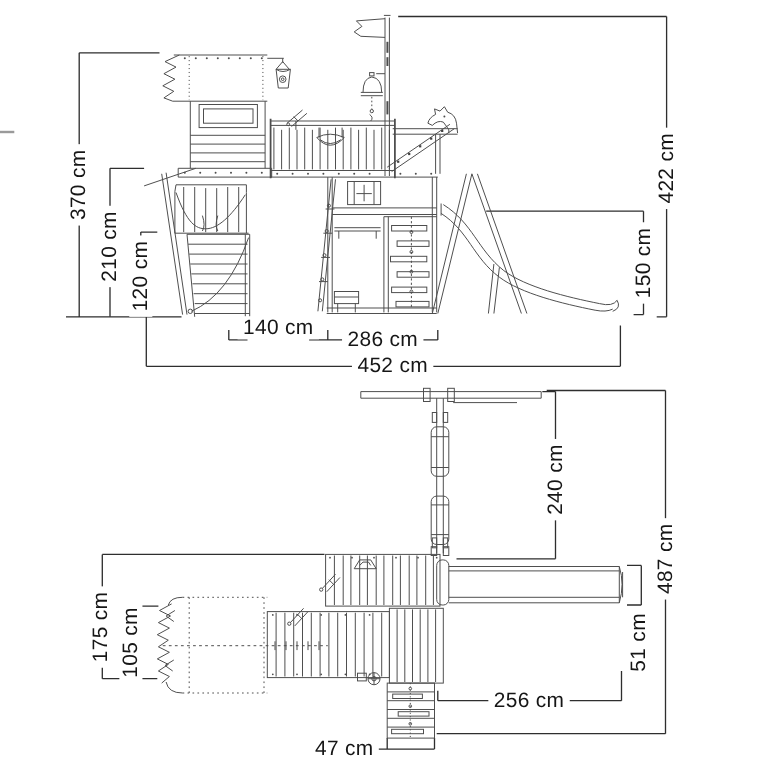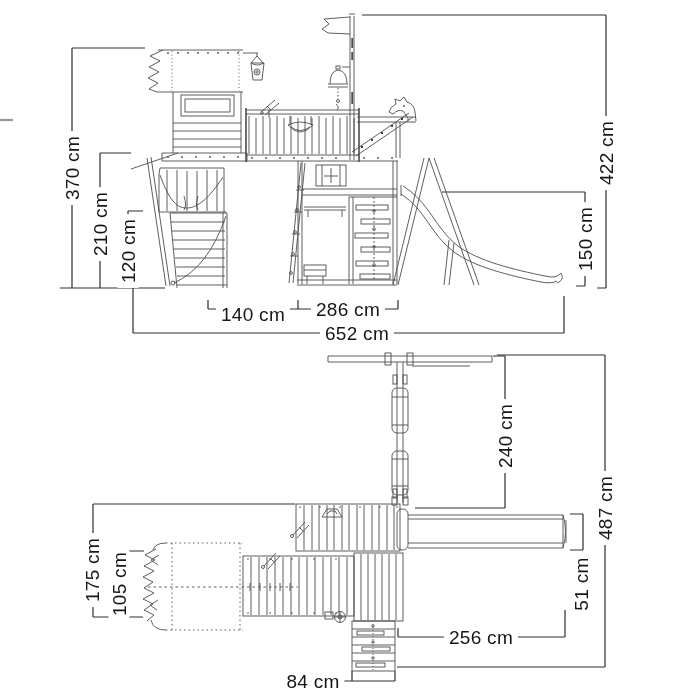--- a/index.html
+++ b/index.html
@@ -322,25 +322,25 @@
       <circle cx="263" cy="567" r="1.5"></circle>
     </g>
   </g>
 </svg>
 
 <div class="dim-label v" style="left:72px;top:168px">370 cm</div>
 <div class="dim-label v" style="left:100px;top:224px">210 cm</div>
 <div class="dim-label v" style="left:128px;top:251px">120 cm</div>
 <div class="dim-label v" style="left:606px;top:153px">422 cm</div>
 <div class="dim-label v" style="left:585px;top:239px">150 cm</div>
-<div class="dim-label" style="left:253px;top:314px">140 cm</div>
+<div class="dim-label" style="left:253px;top:298px">140 cm</div>
 <div class="dim-label" style="left:348px;top:309px">286 cm</div>
-<div class="dim-label" style="left:357px;top:333px">652 cm</div>
+<div class="dim-label" style="left:357px;top:333px">452 cm</div>
 
 <div class="dim-label v" style="left:92px;top:570px">175 cm</div>
 <div class="dim-label v" style="left:119px;top:584px">105 cm</div>
 <div class="dim-label v" style="left:505px;top:436px">240 cm</div>
 <div class="dim-label v" style="left:605px;top:508px">487 cm</div>
 <div class="dim-label v" style="left:581px;top:584px">51 cm</div>
 <div class="dim-label" style="left:481px;top:637px">256 cm</div>
-<div class="dim-label" style="left:313px;top:681px">84 cm</div>
+<div class="dim-label" style="left:313px;top:681px">47 cm</div>
 
 </div>
 
 </body></html>

